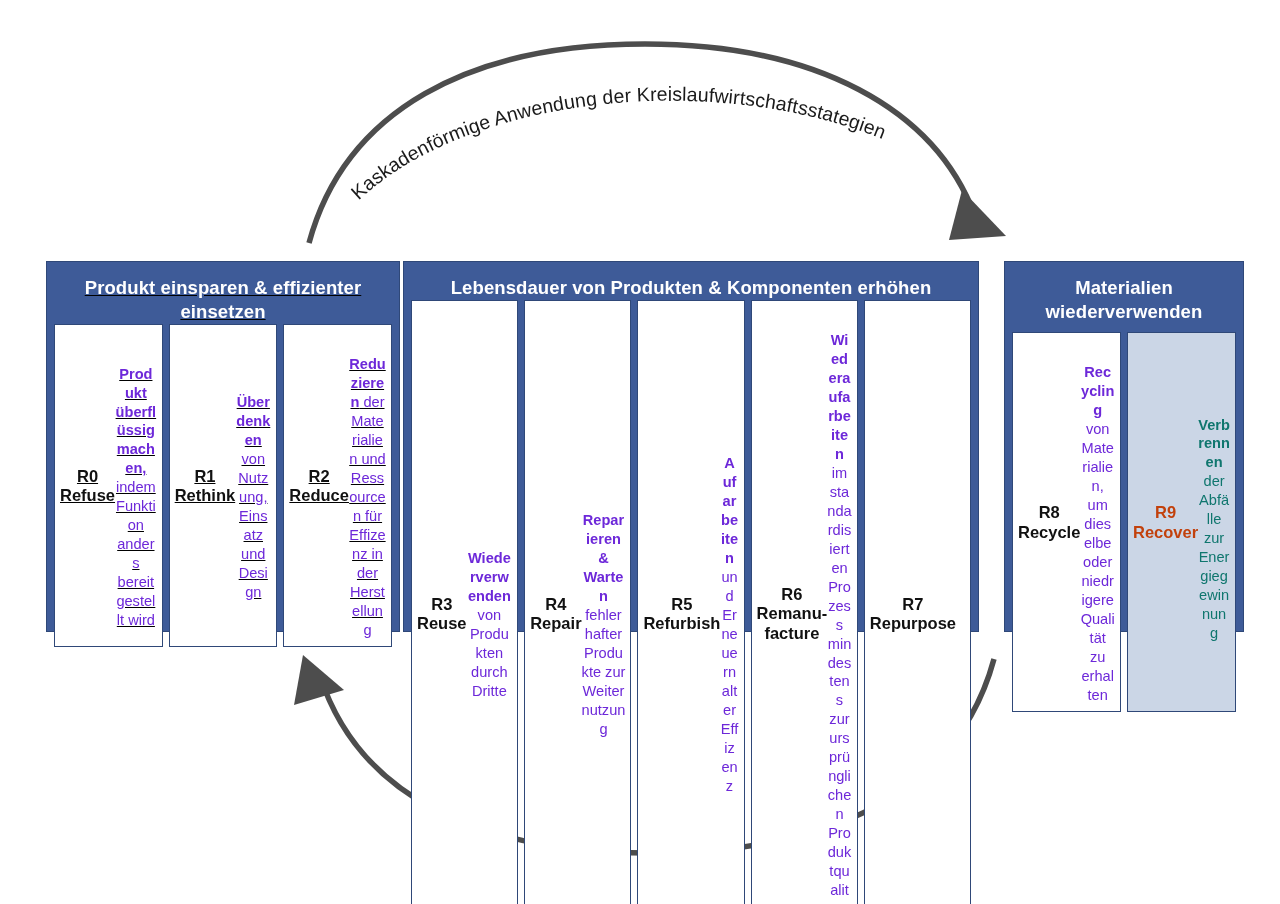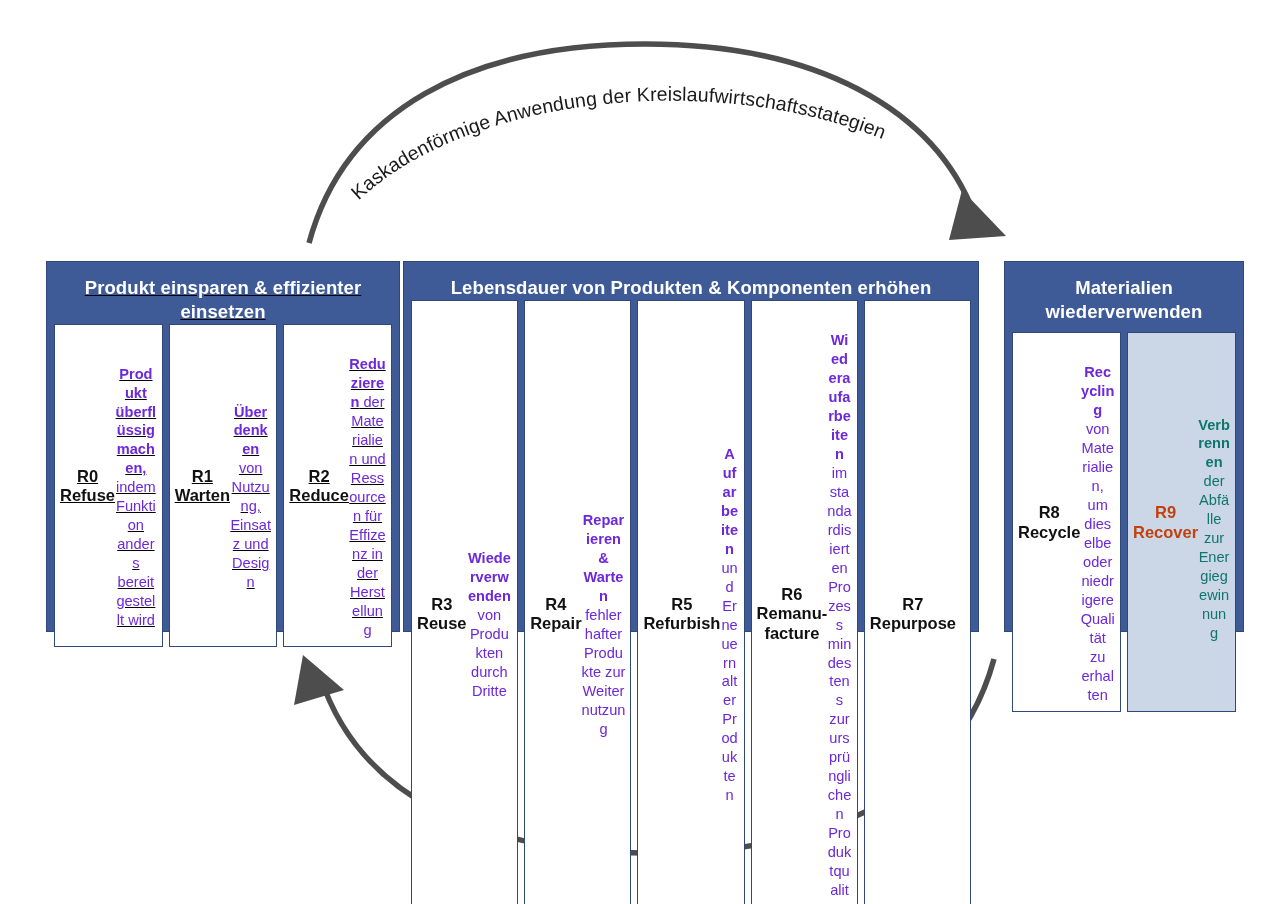--- a/index.html
+++ b/index.html
@@ -123,21 +123,21 @@
     <div class="group" style="left:10px;width:354px;text-decoration:underline;">
       <div class="group-title">Produkt einsparen &amp; effizienter einsetzen</div>
       <div class="cards">
 
         <div class="card">
           <div class="card-code"><span>R0</span><br><span>Refuse</span></div>
           <div class="card-desc"><b>Produkt überflüssig machen,</b><span> indem Funktion anders bereitgestellt wird</span></div>
         </div>
 
         <div class="card">
-          <div class="card-code"><span>R1</span><br><span>Warten</span></div>
+          <div class="card-code"><span>R1</span><br><span>Rethink</span></div>
           <div class="card-desc"><b>Überdenken</b><span> von Nutzung, Einsatz und Design</span></div>
         </div>
 
         <div class="card">
           <div class="card-code"><span>R2</span><br><span>Reduce</span></div>
           <div class="card-desc"><b>Reduzieren</b><span> der Materialien und Ressourcen für Effizenz in der Herstellung</span></div>
         </div>
 
       </div>
     </div>
@@ -151,21 +151,21 @@
           <div class="card-desc"><b>Wiederverwenden</b><span> von Produkten durch Dritte</span></div>
         </div>
 
         <div class="card">
           <div class="card-code"><span>R4</span><br><span>Repair</span></div>
           <div class="card-desc"><b>Reparieren &amp; Warten</b><span> fehlerhafter Produkte zur Weiternutzung</span></div>
         </div>
 
         <div class="card">
           <div class="card-code"><span>R5</span><br><span>Refurbish</span></div>
-          <div class="card-desc"><b>Aufarbeiten</b><span> und Erneuern alter Produkten</span></div>
+          <div class="card-desc"><b>Aufarbeiten</b><span> und Erneuern alter Effizenz</span></div>
         </div>
 
         <div class="card">
           <div class="card-code"><span>R6</span><br><span>Remanu-
 facture</span></div>
           <div class="card-desc"><b>Wiederaufarbeiten</b><span> im standardisierten Prozess mindestens zur ursprünglichen Produktqualität</span></div>
         </div>
 
         <div class="card">
           <div class="card-code"><span>R7</span><br><span>Repurpose</span></div>

